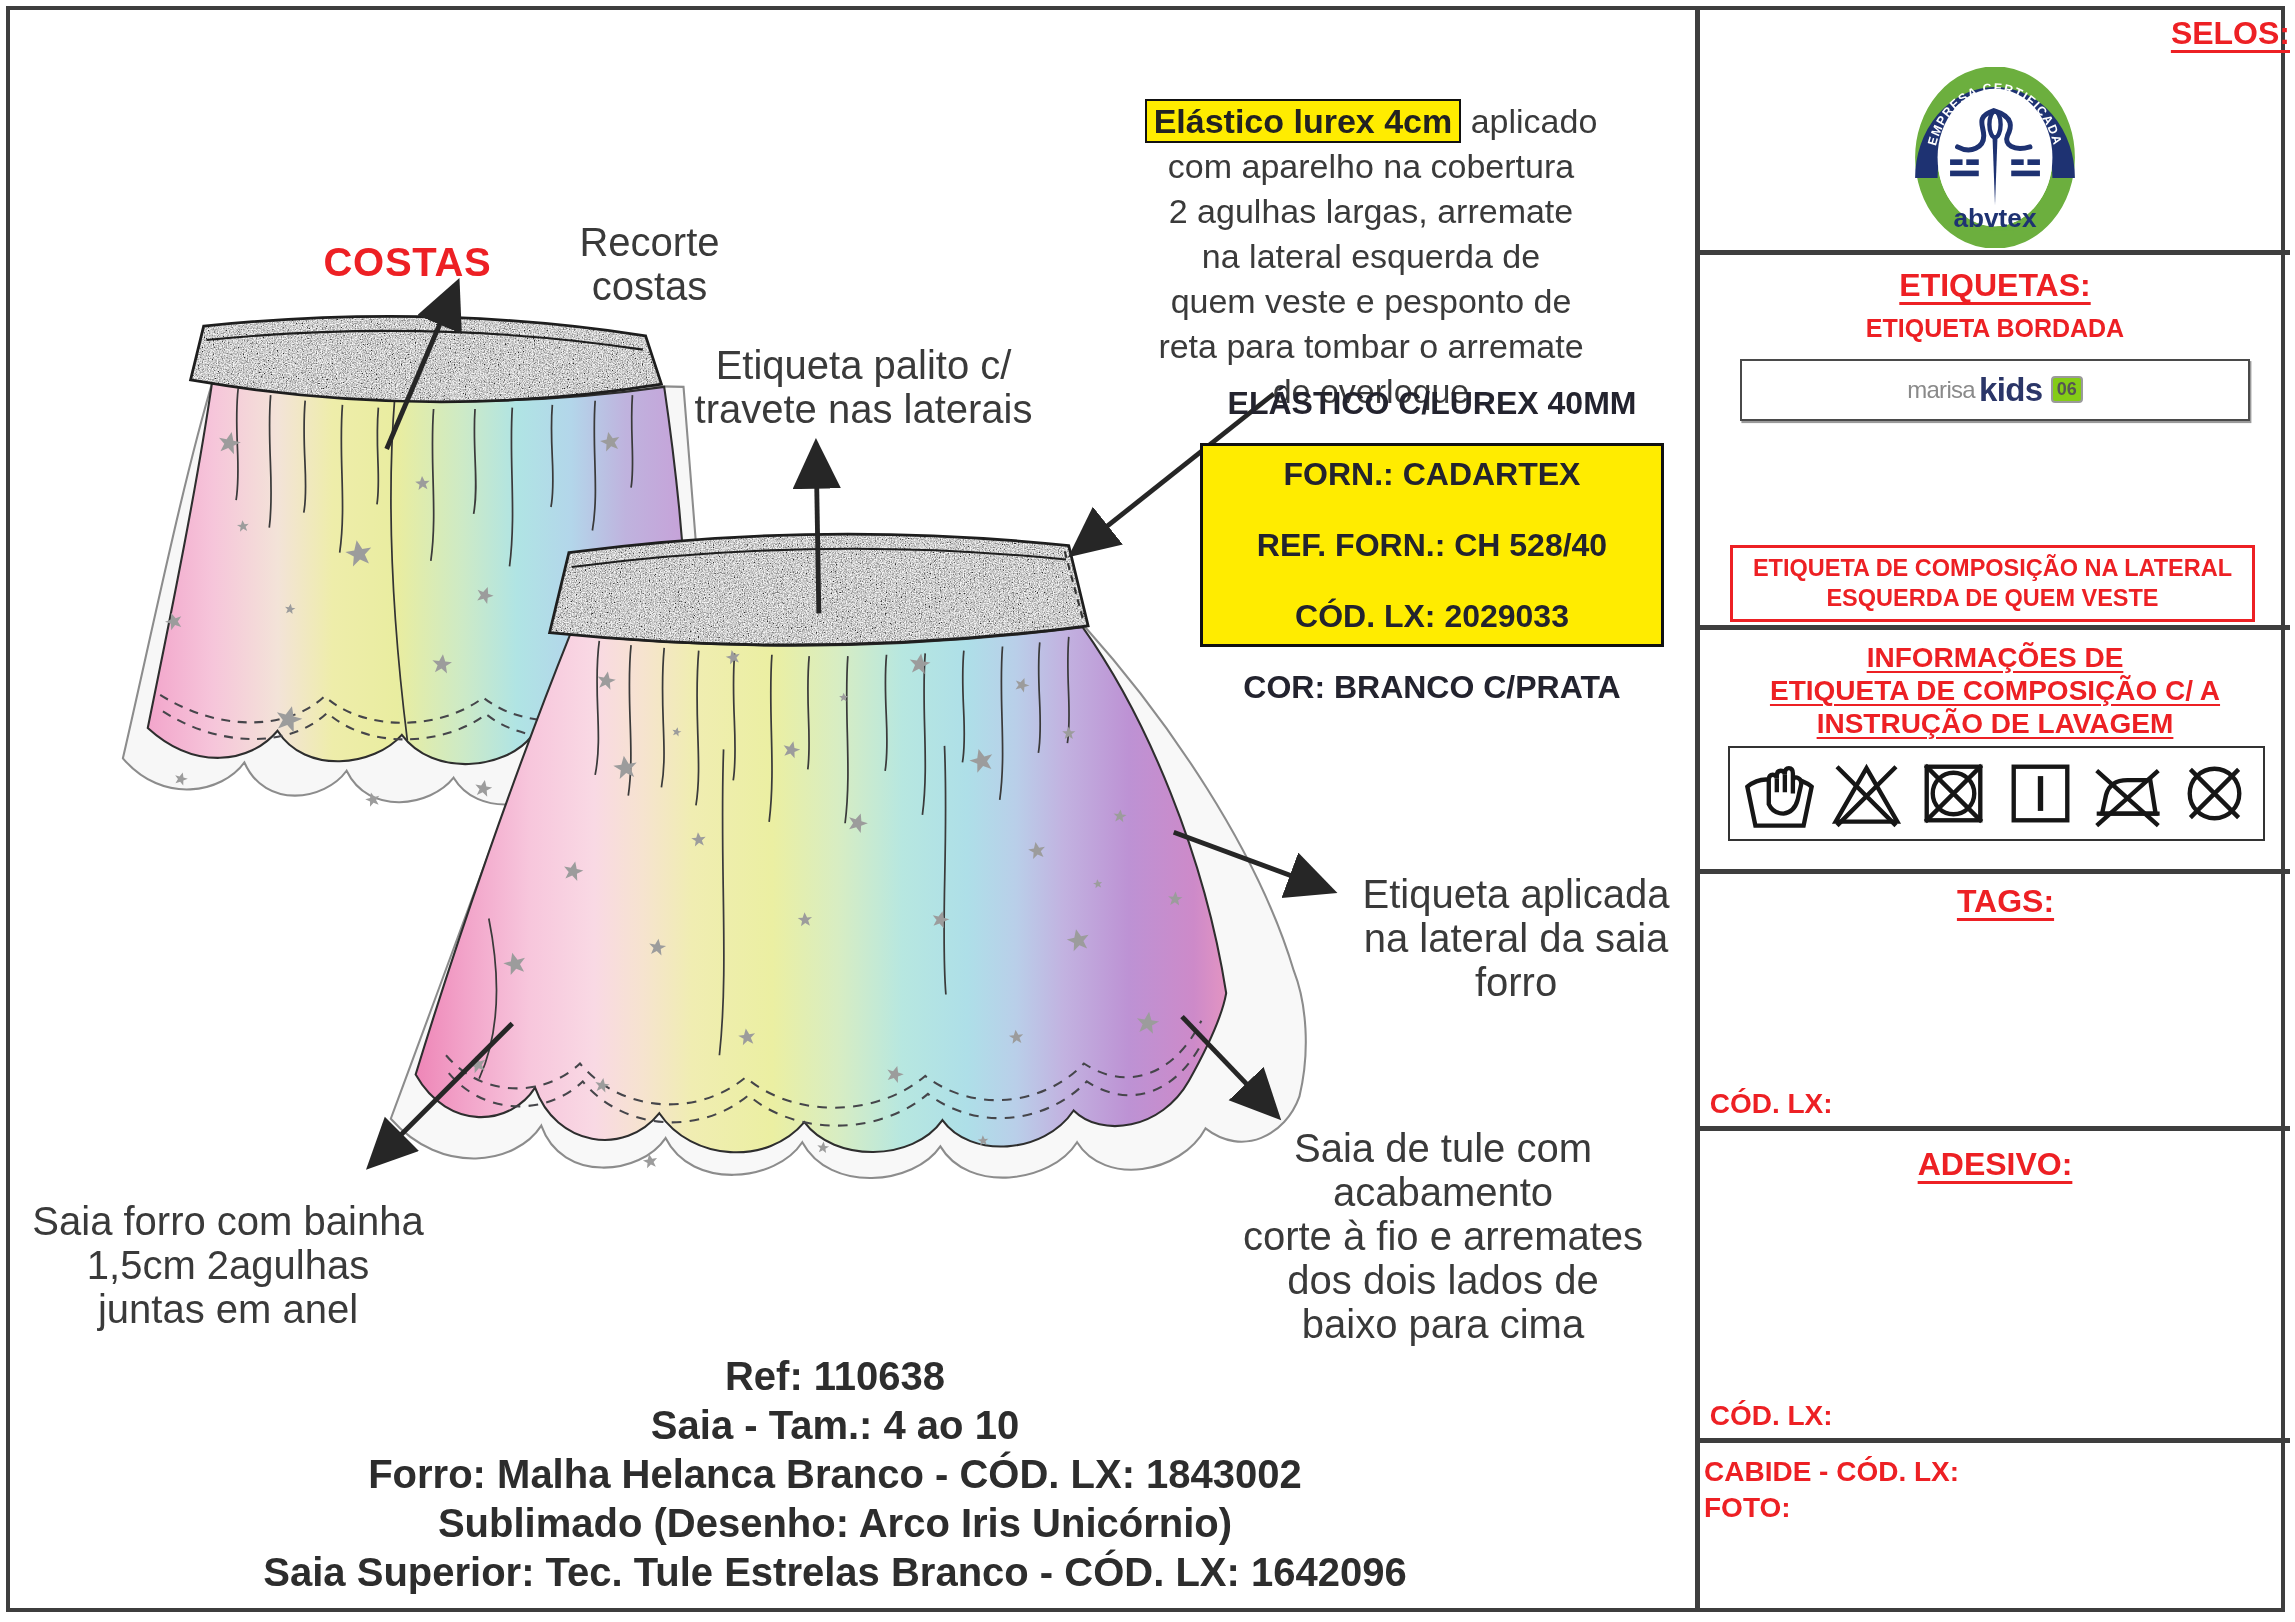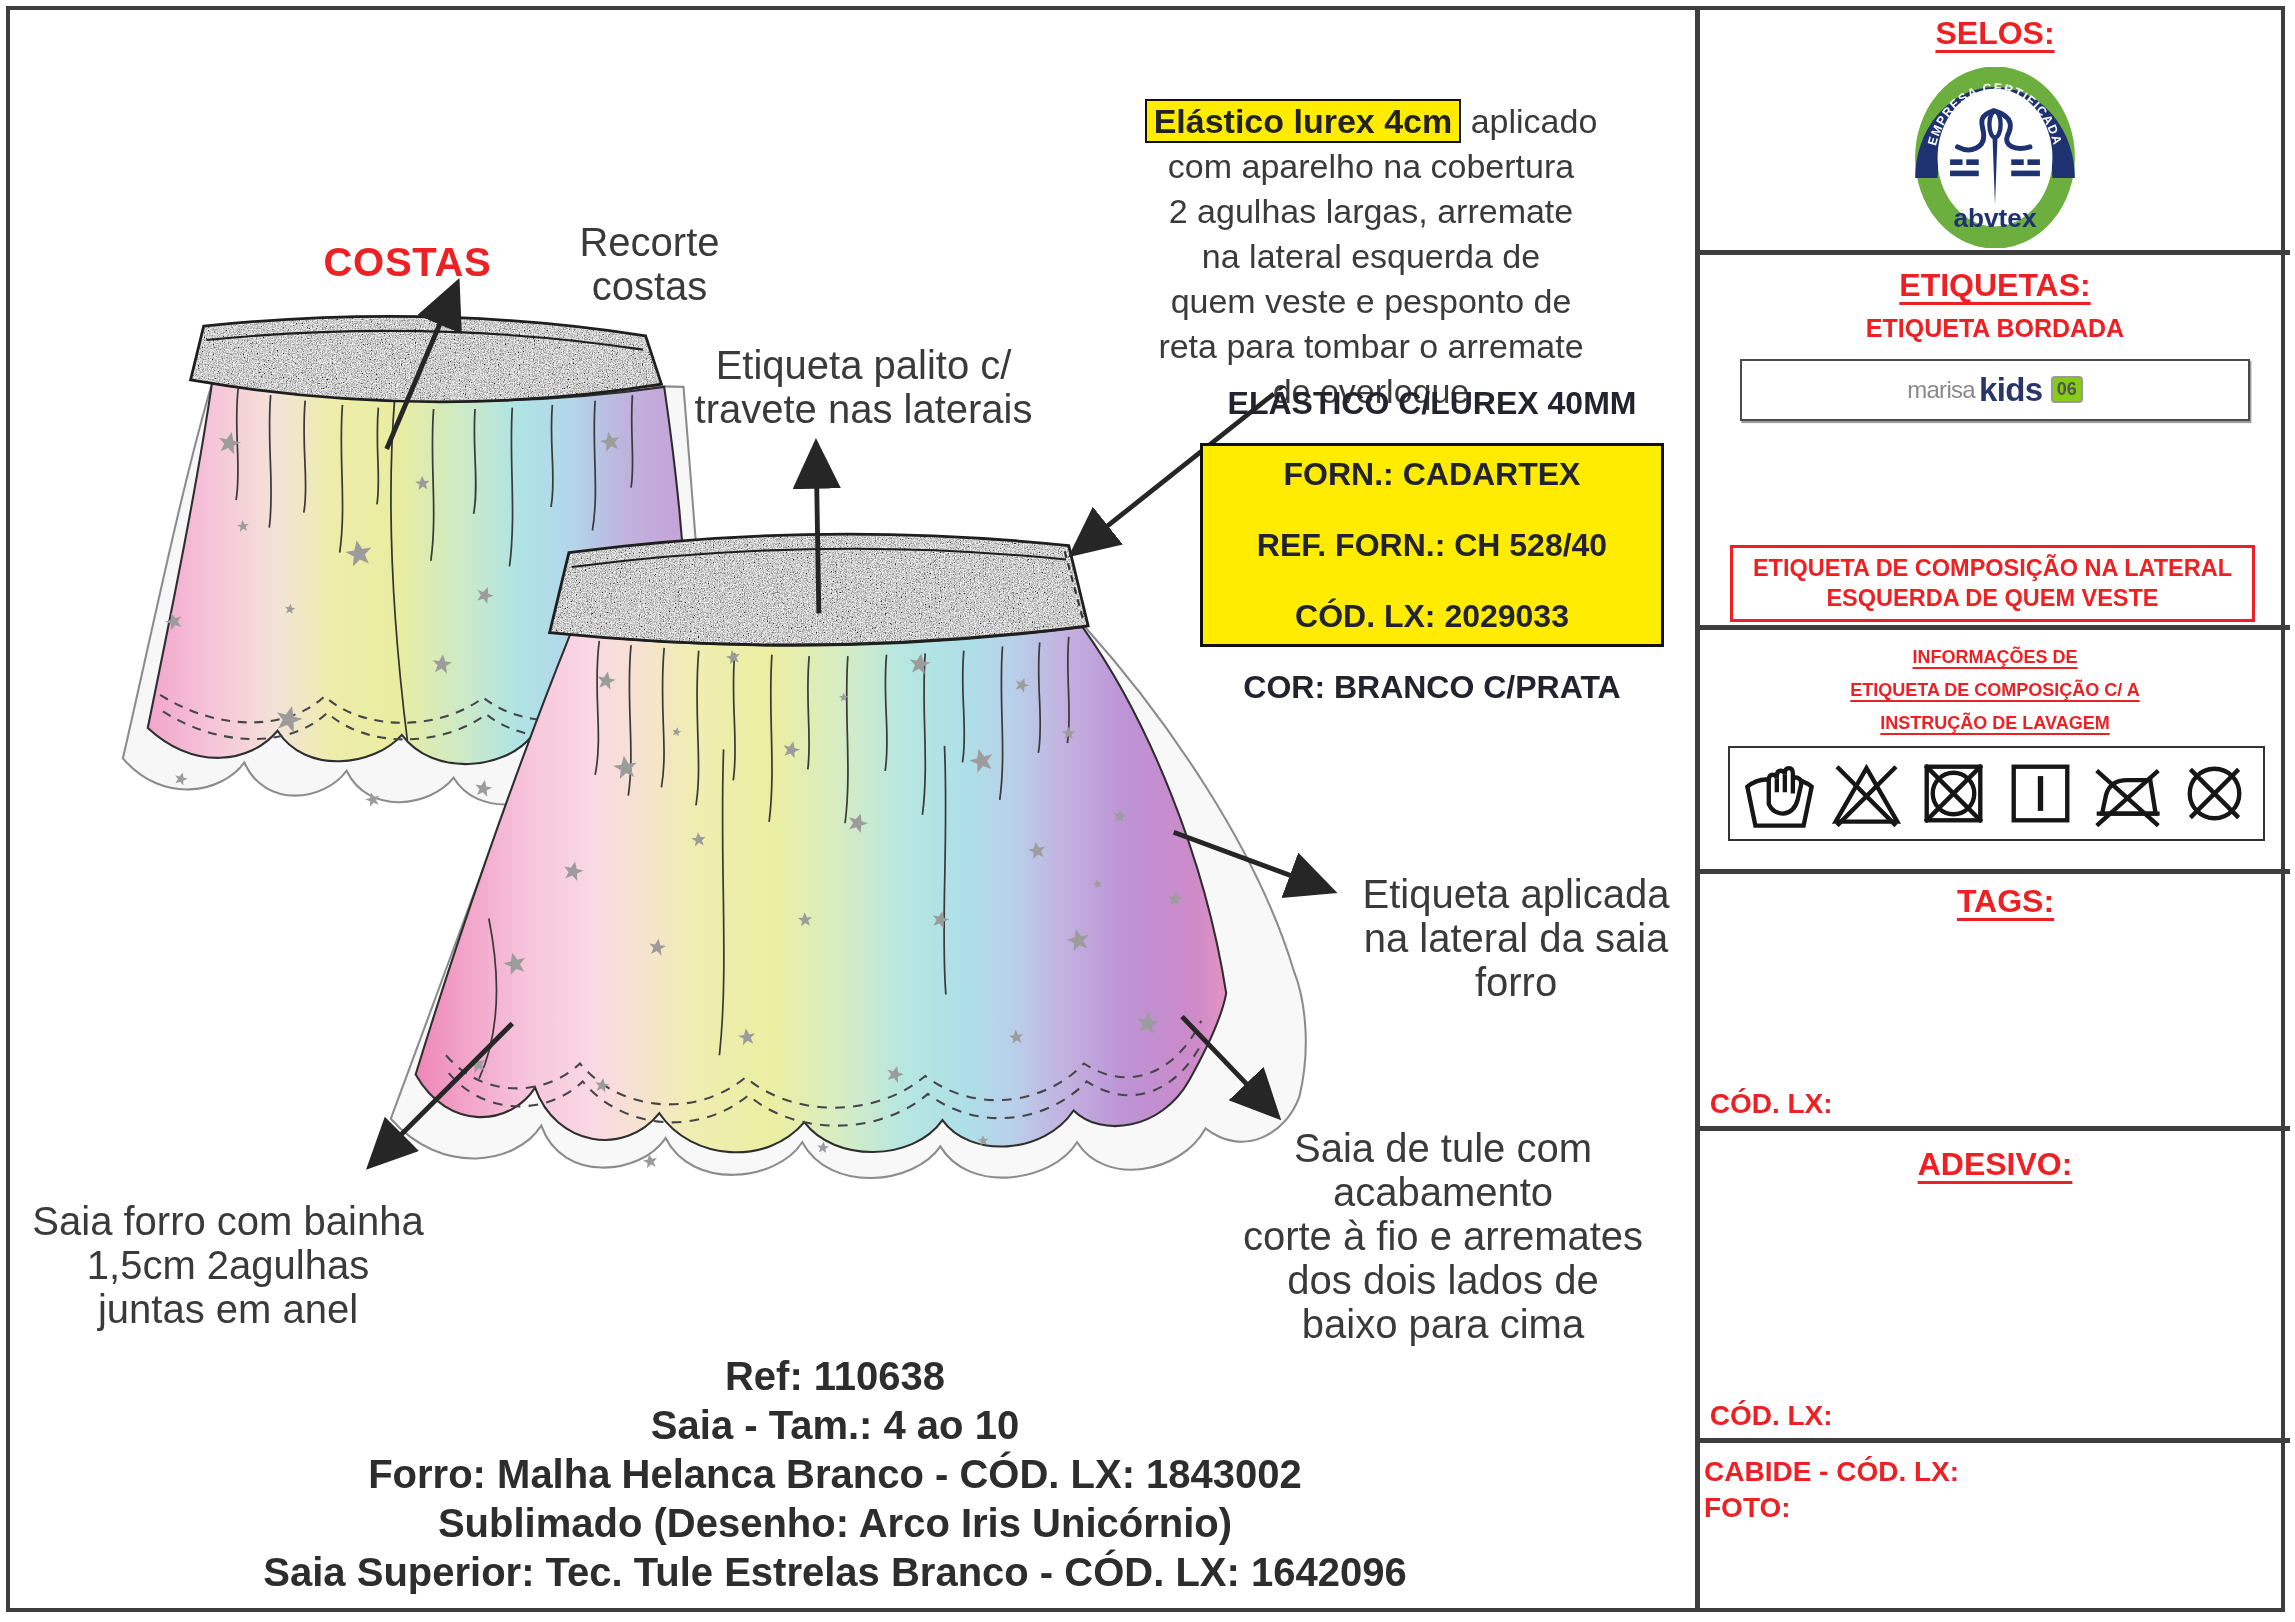--- a/index.html
+++ b/index.html
@@ -30,21 +30,21 @@
   .label-box{
     position:absolute;left:40px;top:104px;width:510px;height:62px;background:#fff;
     border:2.8px solid #4a4a4a;box-shadow:1.4px 2.1px 0 #9a9a9a;display:flex;align-items:center;justify-content:center;box-sizing:border-box;
   }
   .brand-marisa{color:#8a8a8a;font-size:24px;letter-spacing:-0.7px;}
   .brand-kids{color:#2b3668;font-weight:bold;font-size:33px;letter-spacing:-0.7px;margin-left:4.1px;}
   .brand-badge{display:inline-block;margin-left:8.3px;border:2.1px solid #9a9a9a;border-radius:4.1px;background:#84cc16;color:#555;
     font-size:18px;font-weight:bold;padding:0.7px 4.1px;vertical-align:middle;}
   .comp-box{position:absolute;left:30px;top:290px;width:525px;height:77px;border:3.5px solid #ed2024;box-sizing:border-box;
     display:flex;flex-direction:column;justify-content:center;}
-  .info-title{color:#ed2024;font-weight:bold;font-size:18px;line-height:33px;text-align:center;text-decoration:underline;text-decoration-thickness:2.1px;text-underline-offset:4.1px;}
+  .info-title{color:#ed2024;font-weight:bold;font-size:28px;line-height:33px;text-align:center;text-decoration:underline;text-decoration-thickness:2.1px;text-underline-offset:4.1px;}
   .care-box{position:absolute;left:28px;top:116px;width:537px;height:95px;border:2.1px solid #333;box-sizing:border-box;
     display:flex;align-items:center;justify-content:space-around;padding:0 5.5px;}
   .care-box svg{display:block;}
   .cod-lx{position:absolute;left:9.7px;color:#ed2024;font-weight:bold;font-size:28px;}
   .cabide-line{color:#ed2024;font-weight:bold;font-size:28px;line-height:36px;margin-left:4px;}
   .seal-wrap{position:absolute;left:0;top:61px;width:100%;display:flex;justify-content:center;}
 </style>
 </head>
 <body>
 
@@ -306,21 +306,21 @@
     <div>Ref: 110638</div>
     <div>Saia - Tam.: 4 ao 10</div>
     <div>Forro: Malha Helanca Branco - CÓD. LX: 1843002</div>
     <div>Sublimado (Desenho: Arco Iris Unicórnio)</div>
     <div>Saia Superior: Tec. Tule Estrelas Branco - CÓD. LX: 1642096</div>
   </div>
 
   <aside class="sidebar">
 
     <section class="sb-sec" style="top:0;height:244px;">
-      <div class="sb-title" style="margin-top:9.7px;">SELOS:</div>
+      <div class="sb-title" style="margin-top:9.7px;text-align:right;">SELOS:</div>
       <div class="seal-wrap">
         <svg width="174" height="181" viewBox="0 0 260 290">
           <defs>
             <path id="arcTop" d="M32,158 A98,118 0 0 1 228,158"></path>
             <path id="arcBot" d="M40,150 A92,112 0 0 0 220,150"></path>
           </defs>
           <ellipse cx="130" cy="145" rx="110" ry="128" fill="none" stroke="#6caf3e" stroke-width="36"></ellipse>
           <path d="M20,178 A110,128 0 0 1 240,178" fill="none" stroke="#1e3272" stroke-width="36"></path>
           <ellipse cx="130" cy="145" rx="92" ry="110" fill="#ffffff"></ellipse>
           <text font-size="20" font-weight="bold" fill="#ffffff" letter-spacing="2">

